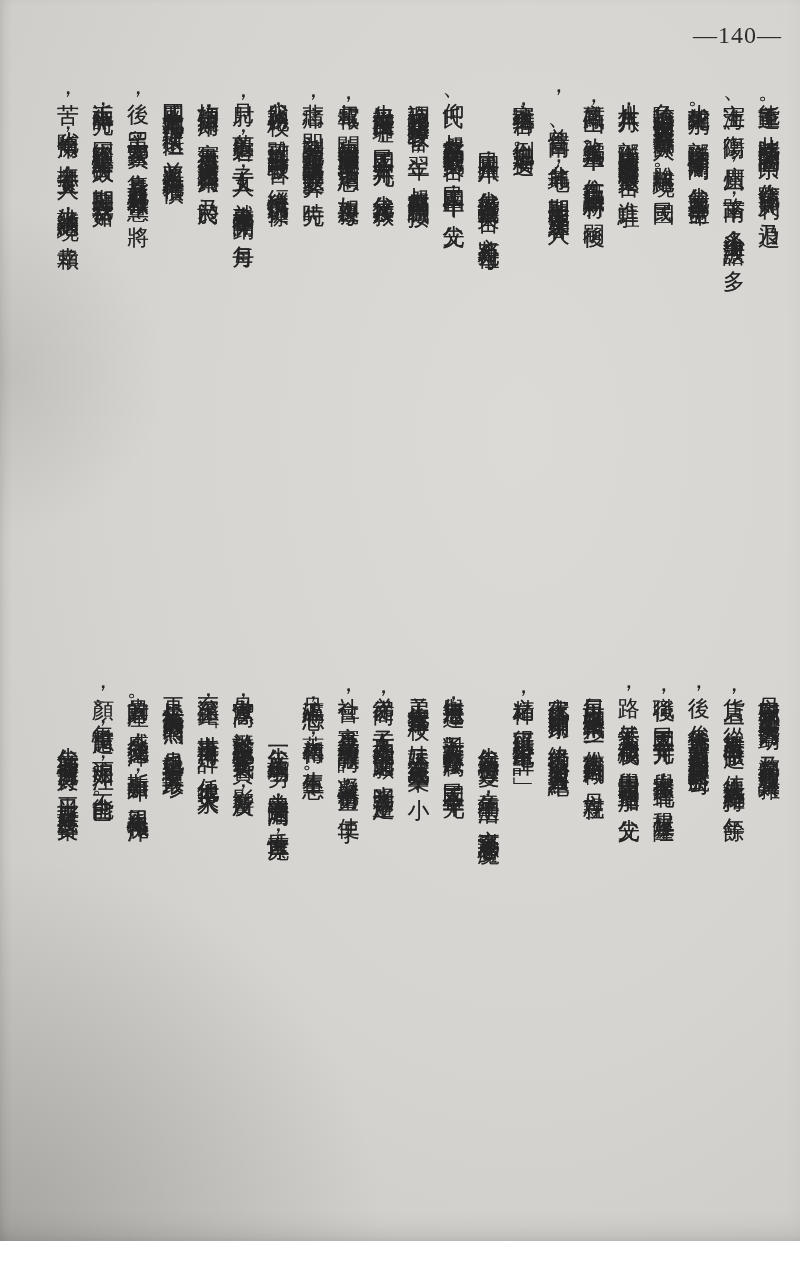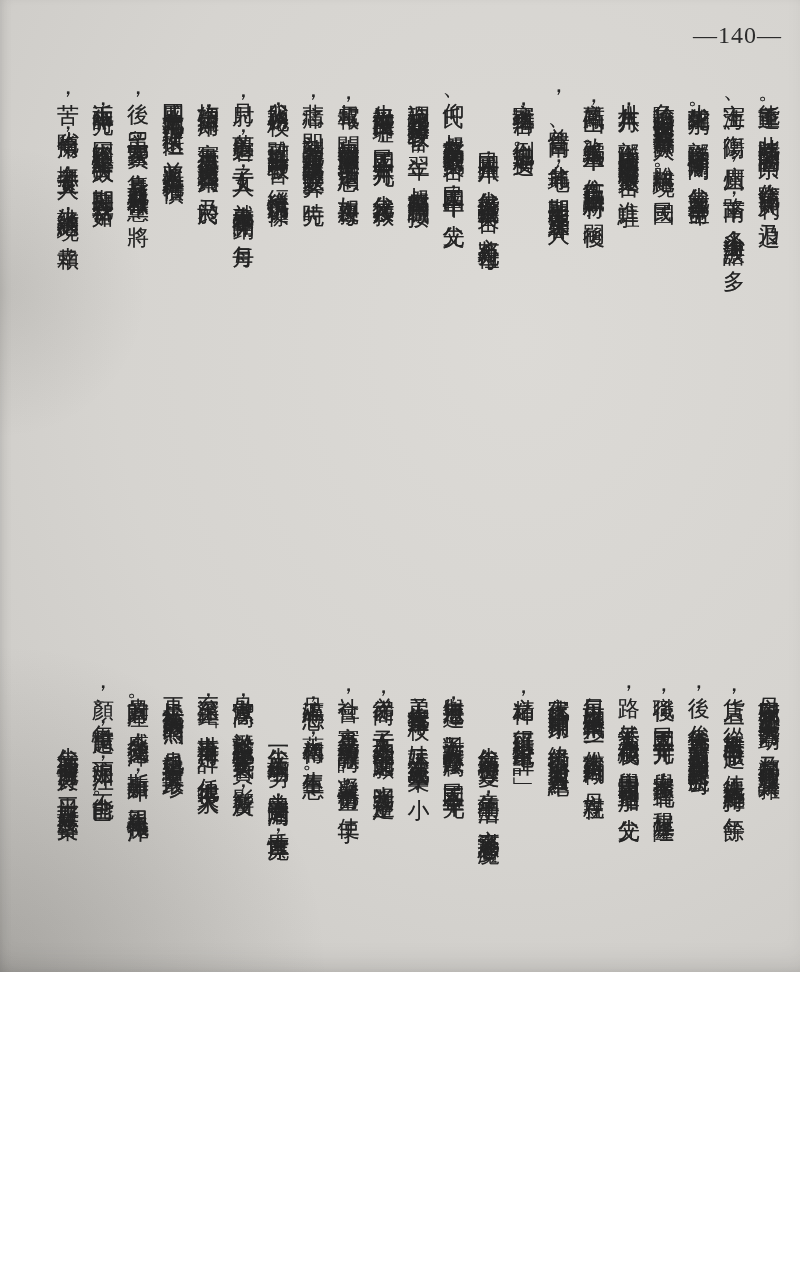--- a/index.html
+++ b/index.html
@@ -1,21 +1,21 @@
 <!DOCTYPE html>
 <html><head>
 <meta charset="utf-8">
 <style>
   html,body{margin:0;padding:0;}
   body{
     width:800px;height:1272px;overflow:hidden;
     font-family:"Liberation Serif","DejaVu Serif",serif;
   }
   .page{
-    position:relative;width:800px;height:972px;
+    position:relative;width:800px;height:1241px;
     background:
       radial-gradient(circle at 0% 100%, rgba(40,38,34,0.22), rgba(40,38,34,0.0) 26%),
       radial-gradient(circle at 0% 30%, rgba(40,38,34,0.10), rgba(40,38,34,0.0) 14%),
       radial-gradient(ellipse at 65% 35%, #dcdad6 0%, #d6d4d0 55%, #cac8c4 100%);
     box-shadow:inset 0 -18px 30px -18px rgba(0,0,0,0.18), inset 6px 0 14px -8px rgba(0,0,0,0.18);
   }
   .page-number{
     position:absolute;top:22px;right:18px;
     font-size:24px;letter-spacing:1px;color:#2c2c2c;
     white-space:nowrap;

